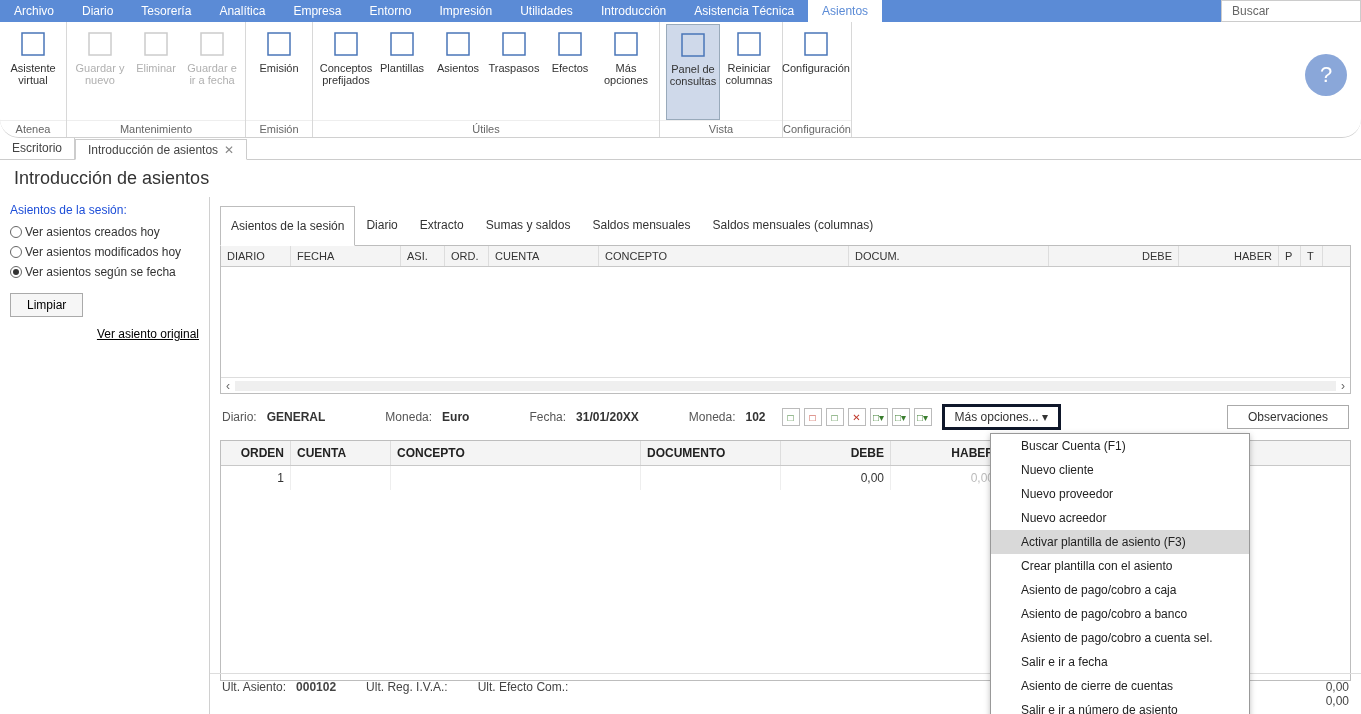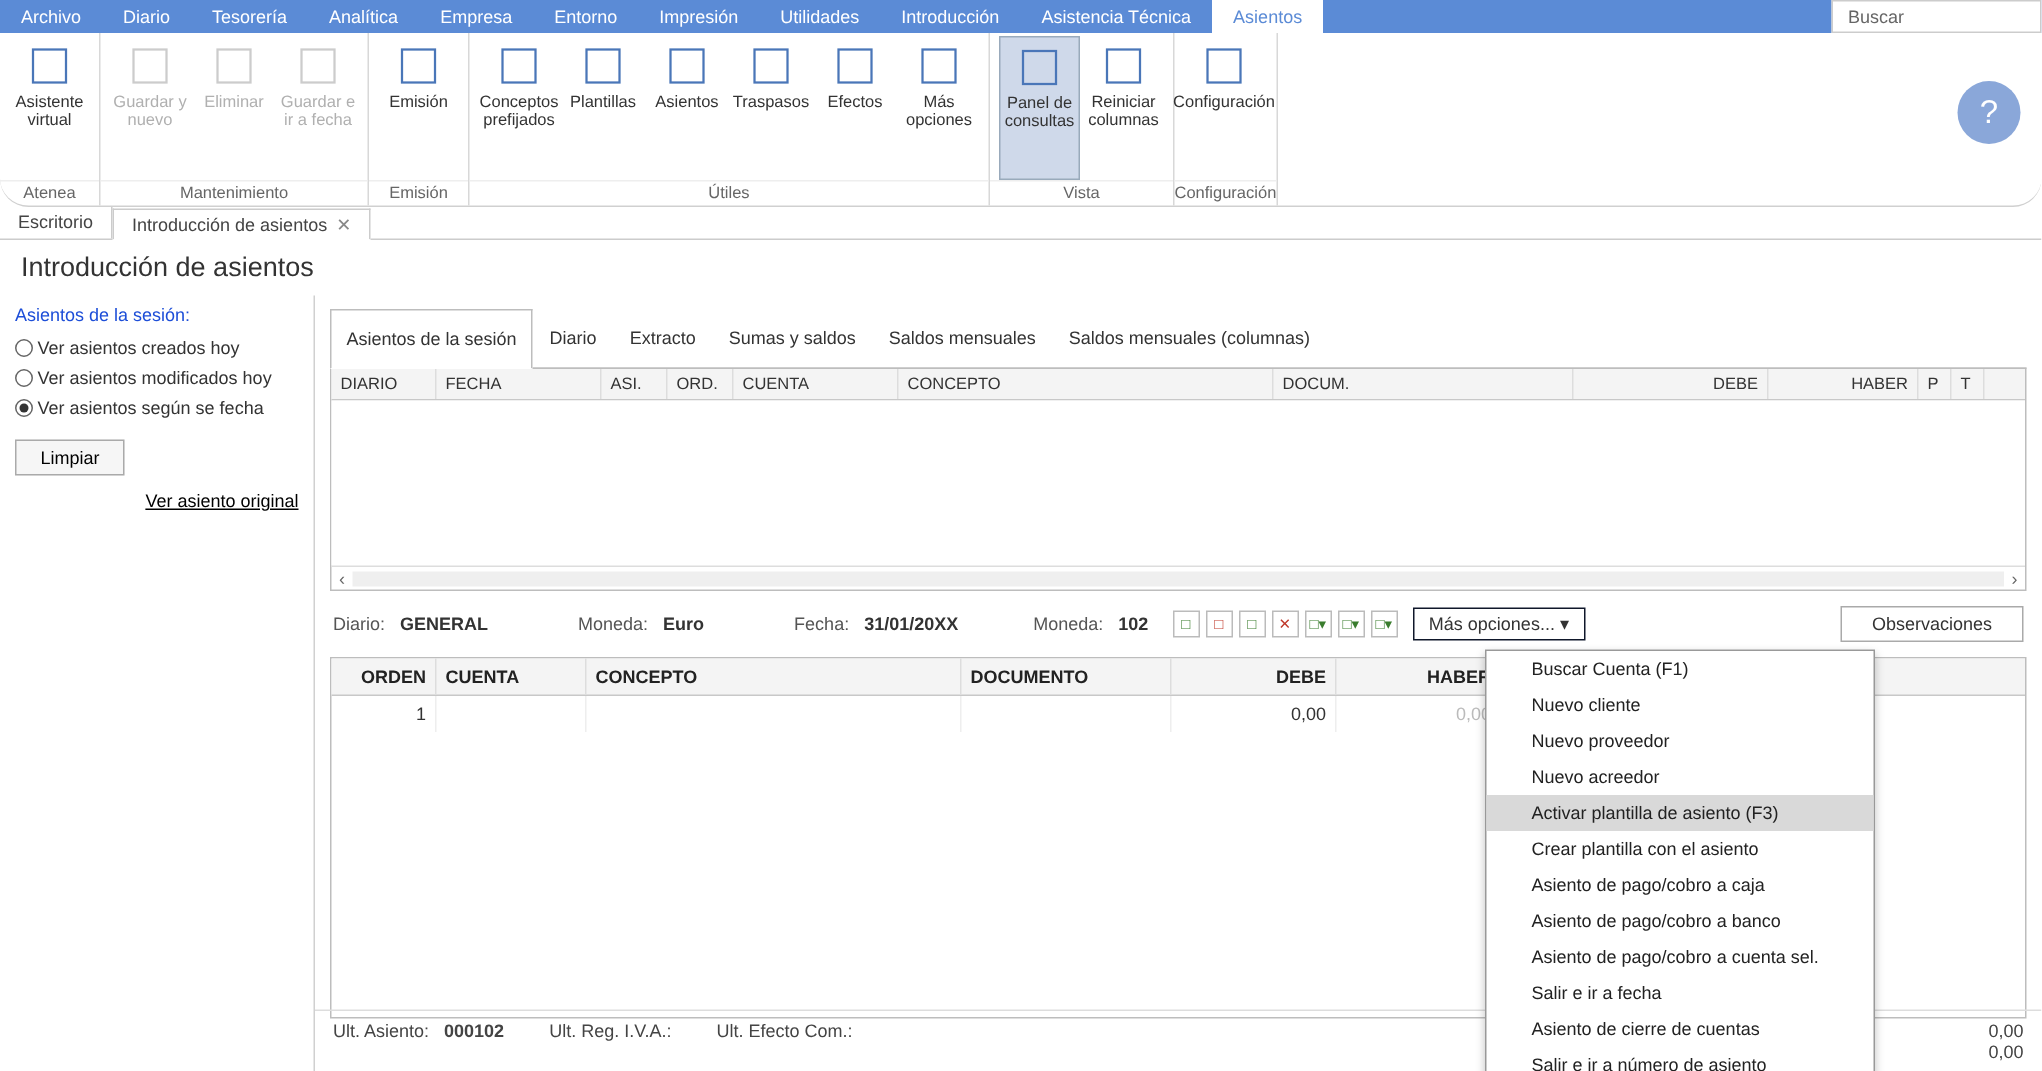--- a/index.html
+++ b/index.html
@@ -54,21 +54,21 @@
 .grid .scroll { display: flex; border-top: 1px solid #ddd; height: 16px; align-items: center; }
 .grid .scroll .arrow { width: 14px; text-align: center; color: #666; }
 .grid .scroll .track { flex: 1; background: #efefef; height: 10px; }
 
 .infobar { display: flex; align-items: center; gap: 10px; padding: 10px 2px; color: #333; }
 .infobar .k { color: #555; }
 .infobar .v { font-weight: bold; }
 .infobar .toolbar { display: flex; gap: 4px; margin-left: 6px; align-items: center; }
 .ticon { width: 18px; height: 18px; border: 1px solid #bbb; background: #fff; display: inline-flex; align-items: center; justify-content: center; color: #3a7d2e; font-size: 10px; cursor: pointer; }
 .ticon.red { color: #c0392b; }
-.infobar .moreopt { border: 1px solid #0f172a; padding: 3px 10px; cursor: pointer; }
+.infobar .moreopt { border: 3px solid #0f172a; padding: 3px 10px; cursor: pointer; }
 .obsbtn { margin-left: auto; border: 1px solid #aaa; padding: 4px 20px; cursor: pointer; }
 
 .grid2 { border: 1px solid #bdbdbd; }
 .grid2 .cols { display: flex; background: #f4f4f4; border-bottom: 1px solid #c8c8c8; }
 .grid2 .cols .col { padding: 5px 6px; border-right: 1px solid #ddd; font-weight: bold; color: #222; }
 .grid2 .row { display: flex; }
 .grid2 .row .cell { padding: 5px 6px; border-right: 1px solid #eee; color: #333; text-align: right; }
 .grid2 .body { height: 190px; }
 
 .footer { display: flex; padding: 6px 12px; color: #444; border-top: 1px solid #ddd; position: absolute; bottom: 0; left: 210px; right: 0; font-size: 11px; }

